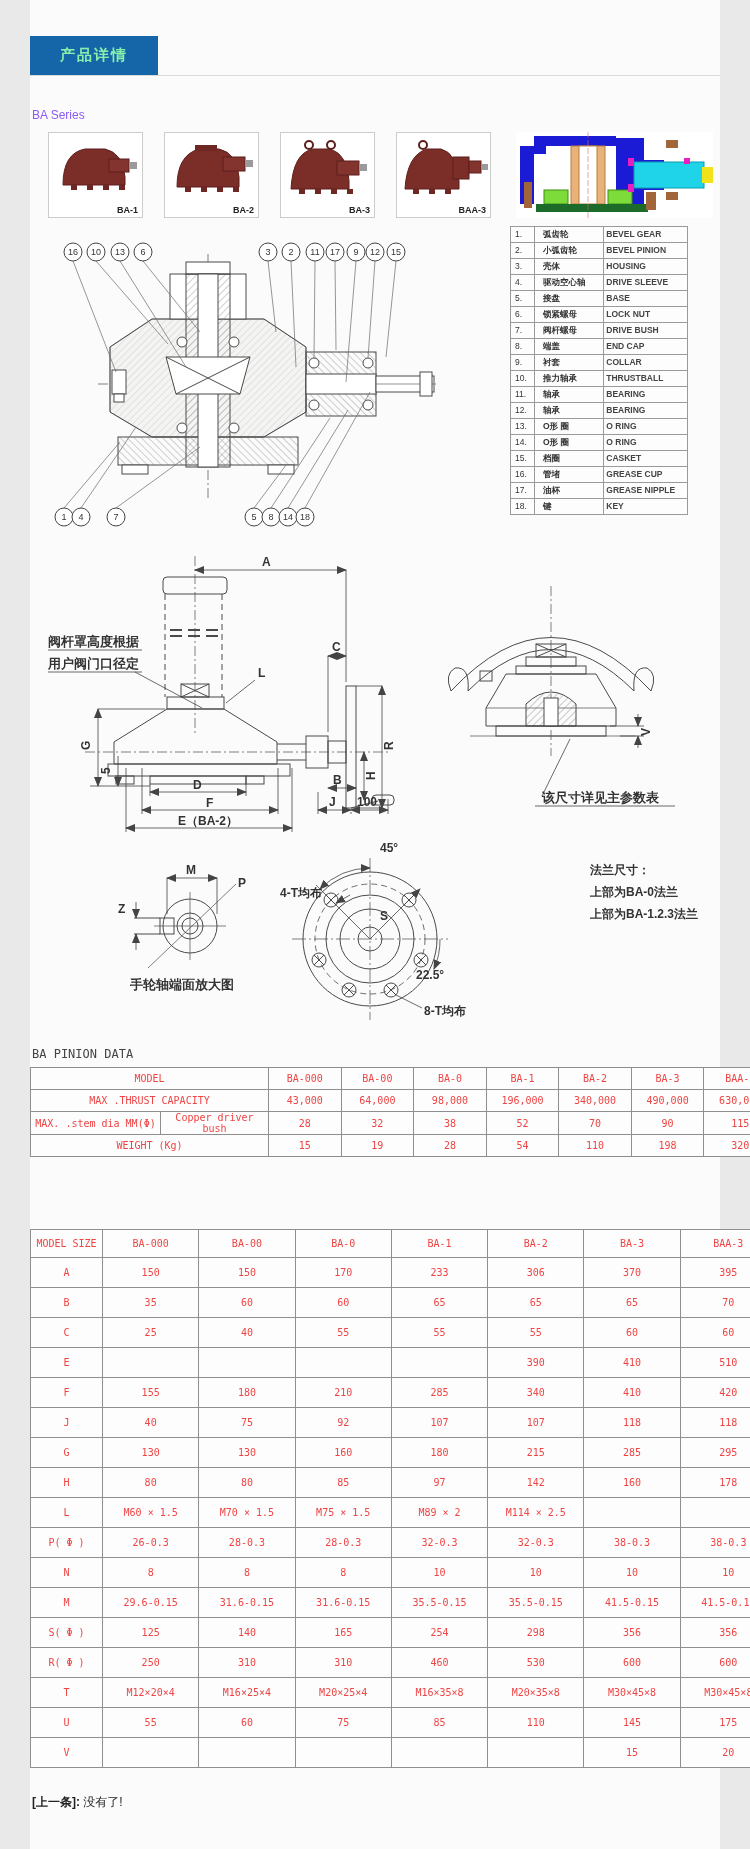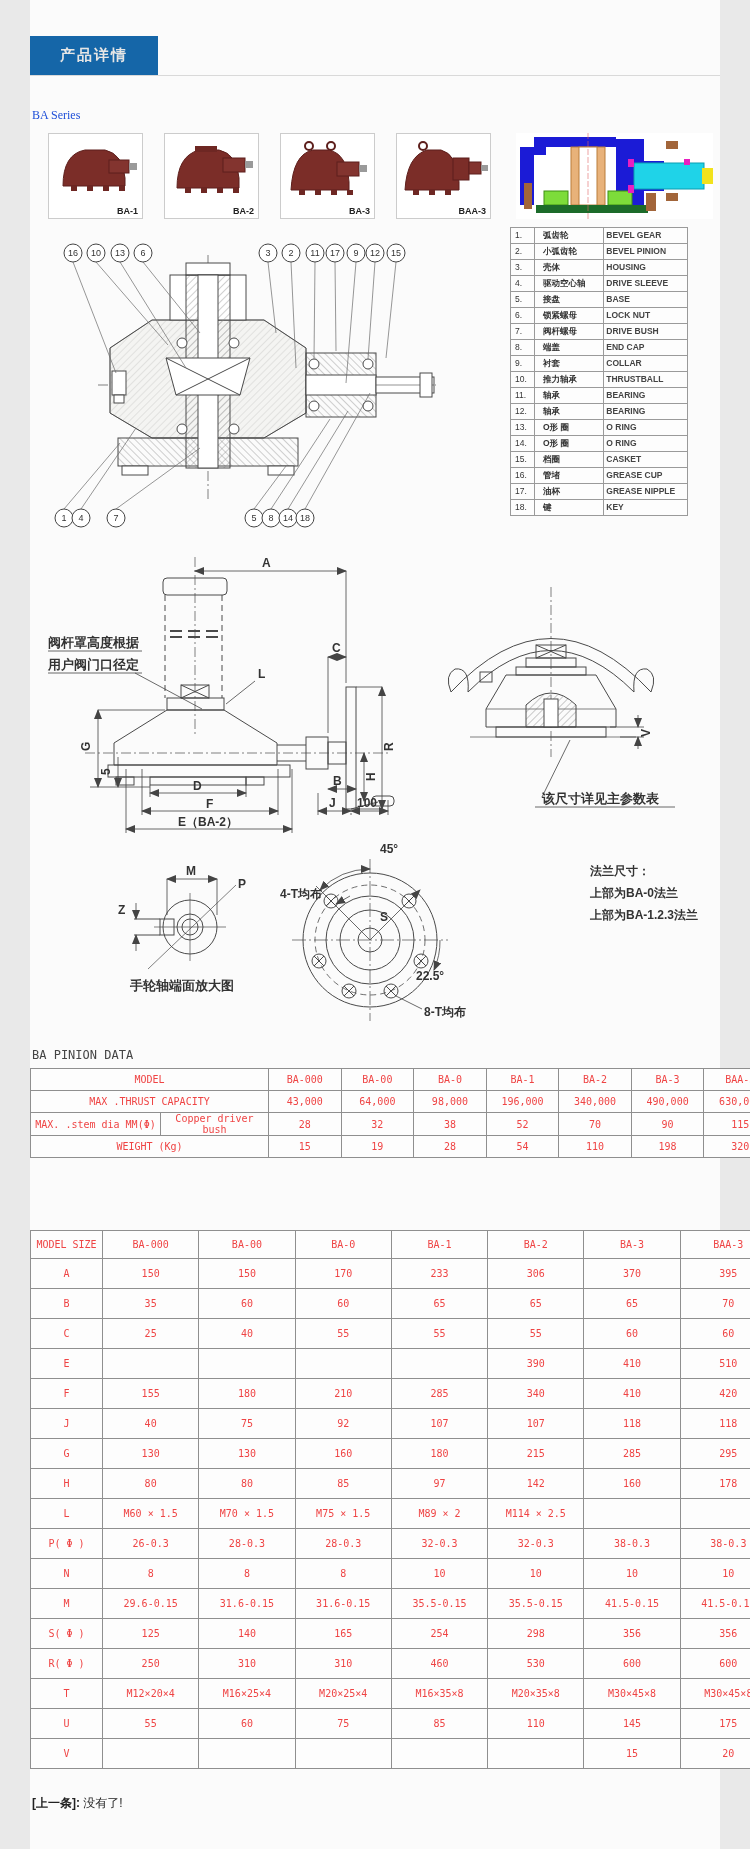--- a/index.html
+++ b/index.html
@@ -2,23 +2,23 @@
 <html><head>
 <meta charset="utf-8">
 <style>
   * { box-sizing: border-box; margin: 0; padding: 0; }
   html,body { width:750px; }
   body { background:#e9e9e9; font-family:"Liberation Sans", sans-serif; height:1849px; overflow:hidden; }
   .page { width:690px; margin:0 30px; background:#fbfbfb; height:1849px; padding-top:36px; }
 
   
   .hdr-wrap { border-bottom:1px solid #d9d9d9; }
-  .hdr-badge { display:inline-block; background:#1566a8; color:#e5e5e5; font-size:15px; font-weight:bold;
+  .hdr-badge { display:inline-block; background:#1566a8; color:#86efac; font-size:15px; font-weight:bold;
                padding:10px 30px; letter-spacing:2px; }
-  .series-label { font-family:Liberation Serif, serif; font-size:12px; color:#1d4ed8; margin:32px 0 10px 2px; }
+  .series-label { font-family:Liberation Sans, sans-serif; font-size:12px; color:#8b5cf6; margin:32px 0 10px 2px; }
 
   
   .photo-row { display:flex; align-items:flex-start; margin-left:18px; height:88px; }
   .photo-card { position:relative; width:95px; height:86px; background:#fff; border:1px solid #ccc; margin-right:21px; }
   .photo-card .plabel { position:absolute; right:4px; bottom:2px; font-size:9px; font-weight:bold; color:#222; }
   .cad-img { width:197px; height:86px; background:#fff; margin-left:4px; }
 
   
   .diagram-row { position:relative; height:322px; margin-top:6px; }
   .cross-svg { position:absolute; left:18px; top:6px; }

